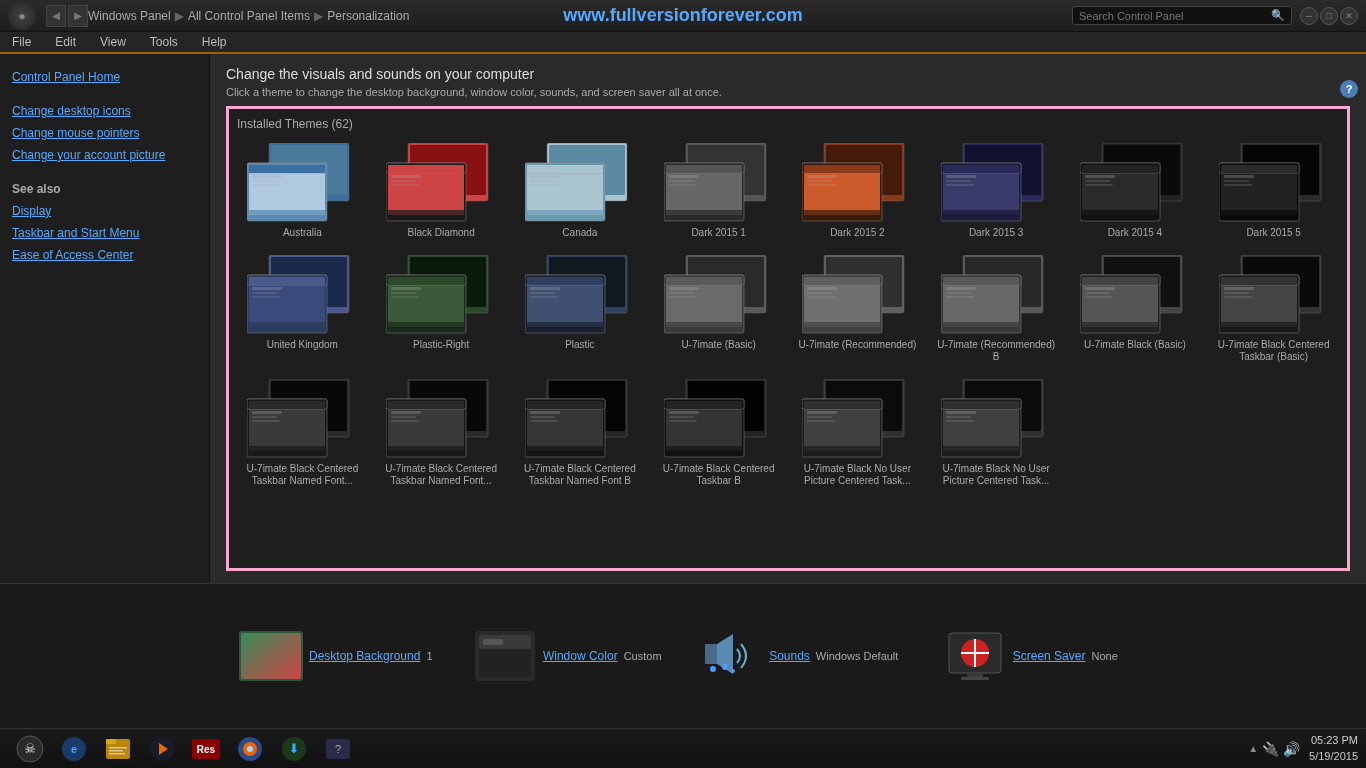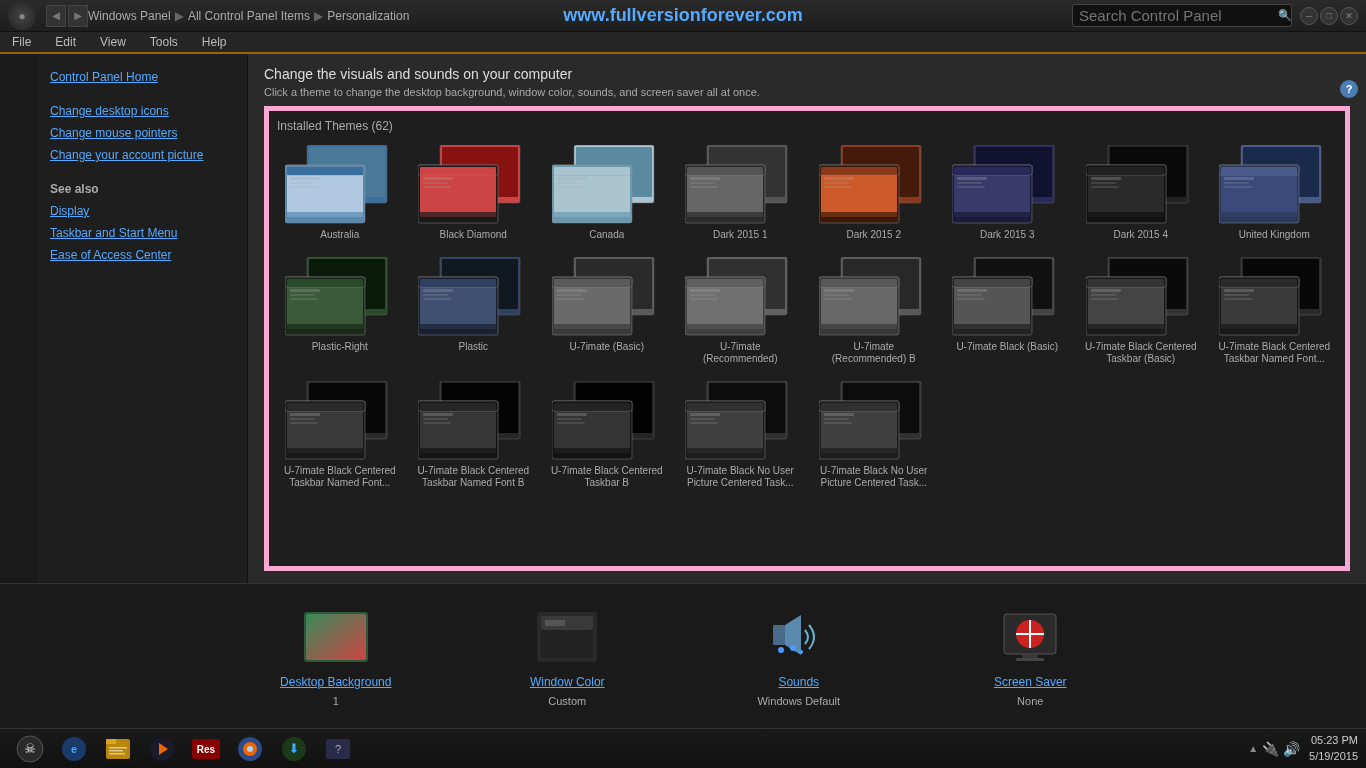--- a/index.html
+++ b/index.html
@@ -44,21 +44,21 @@
       display: flex; align-items: center;
       background: #111;
       border: 1px solid #444;
       border-radius: 3px;
       padding: 2px 6px;
       width: 220px;
     }
     #titlebar .search-box input {
       background: transparent;
       border: none; outline: none;
-      color: #aaa; font-size: 15px;
+      color: #aaa; font-size: 11px;
       flex: 1;
     }
     #titlebar .win-controls {
       display: flex; gap: 2px; margin-left: 8px;
     }
     #titlebar .win-btn {
       width: 18px; height: 18px;
       border-radius: 50%;
       border: 1px solid #555;
       cursor: pointer;
@@ -77,21 +77,20 @@
       padding: 0 8px; gap: 16px;
       border-bottom: 2px solid #a16207;
       font-size: 12px; color: #bbb;
     }
     #menubar span { cursor: pointer; padding: 2px 4px; }
 
     
     #content-area {
       display: flex;
       height: calc(768px - 32px - 22px - 40px - 145px);
-      margin-left: 38px;
     }
 
     
     #sidebar {
       width: 210px;
       background: #1e1e1e;
       padding: 12px;
       border-right: 1px solid #111;
       flex-shrink: 0;
     }
@@ -120,21 +119,21 @@
       font-size: 14px; color: #ddd; font-weight: normal;
       margin-bottom: 4px;
     }
     #main-panel p {
       font-size: 11px; color: #aaa;
       margin-bottom: 8px;
     }
 
     
     #themes-container {
-      border: 5px solid #f9a8d4;
+      border: 3px solid #f9a8d4;
       background: #1e1e1e;
       flex: 1;
       overflow-y: auto;
       padding: 8px;
     }
     #themes-header {
       font-size: 12px; color: #aaa;
       margin-bottom: 8px;
     }
     #themes-grid {
@@ -163,21 +162,21 @@
     
     #bottom-bar {
       height: 145px;
       background: #1a1a1a;
       border-top: 1px solid #333;
       display: flex;
       padding: 8px 220px 8px 220px;
     }
     .bottom-item {
       flex: 1;
-      display: flex; flex-direction: column;
+      display: flex; flex-direction: row;
       align-items: center; justify-content: center;
       cursor: pointer;
       gap: 6px;
     }
     .bottom-icon {
       width: 64px; height: 64px;
       display: flex; align-items: center; justify-content: center;
     }
     .bottom-label {
       font-size: 12px; color: #5af;
@@ -448,20 +447,42 @@
           <rect x="2" y="22" width="76" height="8" rx="1" fill="#222"></rect>
 
           <rect x="2" y="67" width="76" height="6" rx="0" fill="#111" opacity="0.7"></rect>
 
           <rect x="5" y="32" width="30" height="3" rx="1" fill="#aaa" opacity="0.3"></rect>
           <rect x="5" y="37" width="25" height="2" rx="1" fill="#aaa" opacity="0.2"></rect>
           <rect x="5" y="41" width="28" height="2" rx="1" fill="#aaa" opacity="0.2"></rect>
         </svg>
       </div>
       <div class="theme-name">Dark 2015 4</div>
+    </div>
+          <div class="theme-item">
+      <div class="theme-thumb">
+        <svg width="110" height="80" viewBox="0 0 110 80">
+
+          <rect x="22" y="0" width="80" height="58" rx="2" fill="#2a2a2a" stroke="#666" stroke-width="0.5"></rect>
+          <rect x="24" y="2" width="76" height="50" rx="1" fill="#050505"></rect>
+
+          <rect x="0" y="20" width="80" height="58" rx="2" fill="#0a0a0a" stroke="#888" stroke-width="0.5"></rect>
+          <rect x="2" y="22" width="76" height="50" rx="1" fill="#222222"></rect>
+
+          <rect x="0" y="20" width="80" height="10" rx="2" fill="#0a0a0a" stroke="#888" stroke-width="0.5"></rect>
+          <rect x="2" y="22" width="76" height="8" rx="1" fill="#2a2a2a"></rect>
+
+          <rect x="2" y="67" width="76" height="6" rx="0" fill="#0a0a0a" opacity="0.7"></rect>
+
+          <rect x="5" y="32" width="30" height="3" rx="1" fill="#aaa" opacity="0.3"></rect>
+          <rect x="5" y="37" width="25" height="2" rx="1" fill="#aaa" opacity="0.2"></rect>
+          <rect x="5" y="41" width="28" height="2" rx="1" fill="#aaa" opacity="0.2"></rect>
+        </svg>
+      </div>
+      <div class="theme-name">Dark 2015 5</div>
     </div>
           <div class="theme-item">
       <div class="theme-thumb">
         <svg width="110" height="80" viewBox="0 0 110 80">
 
           <rect x="22" y="0" width="80" height="58" rx="2" fill="#4a5a8a" stroke="#666" stroke-width="0.5"></rect>
           <rect x="24" y="2" width="76" height="50" rx="1" fill="#1a2a4a"></rect>
 
           <rect x="0" y="20" width="80" height="58" rx="2" fill="#2a3a5a" stroke="#888" stroke-width="0.5"></rect>
           <rect x="2" y="22" width="76" height="50" rx="1" fill="#3a4a7a"></rect>

